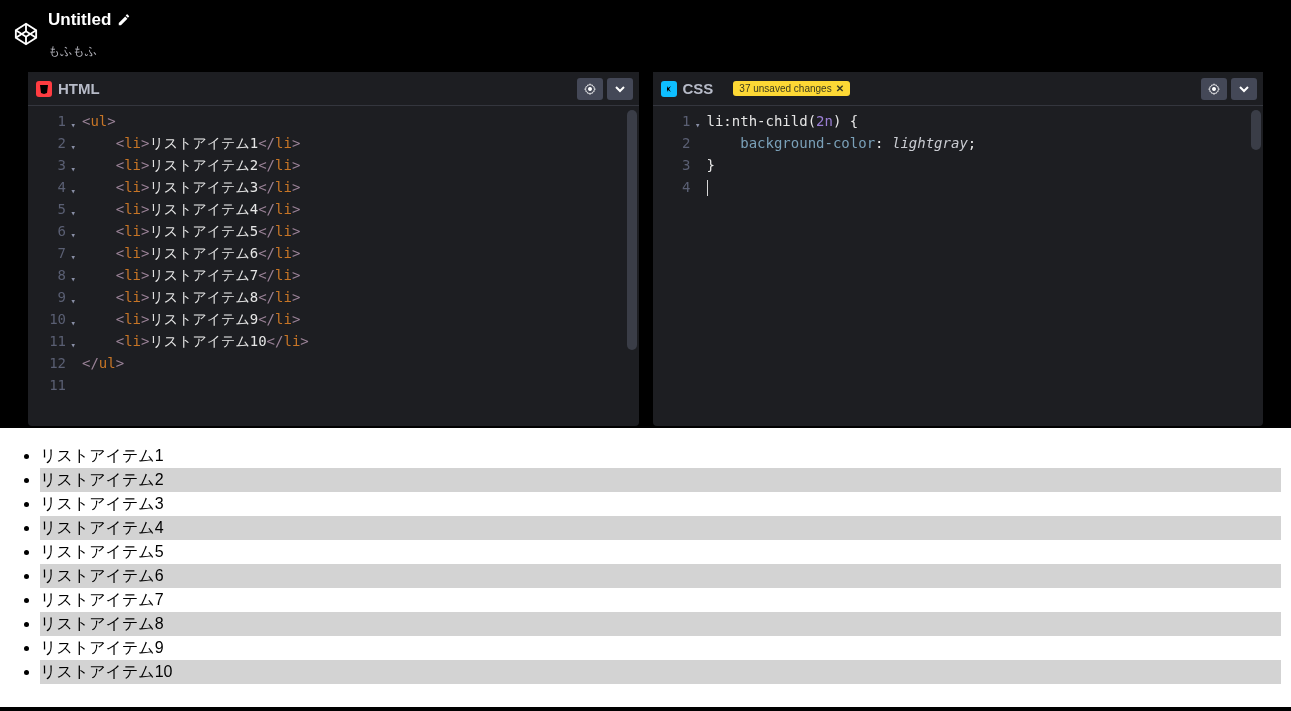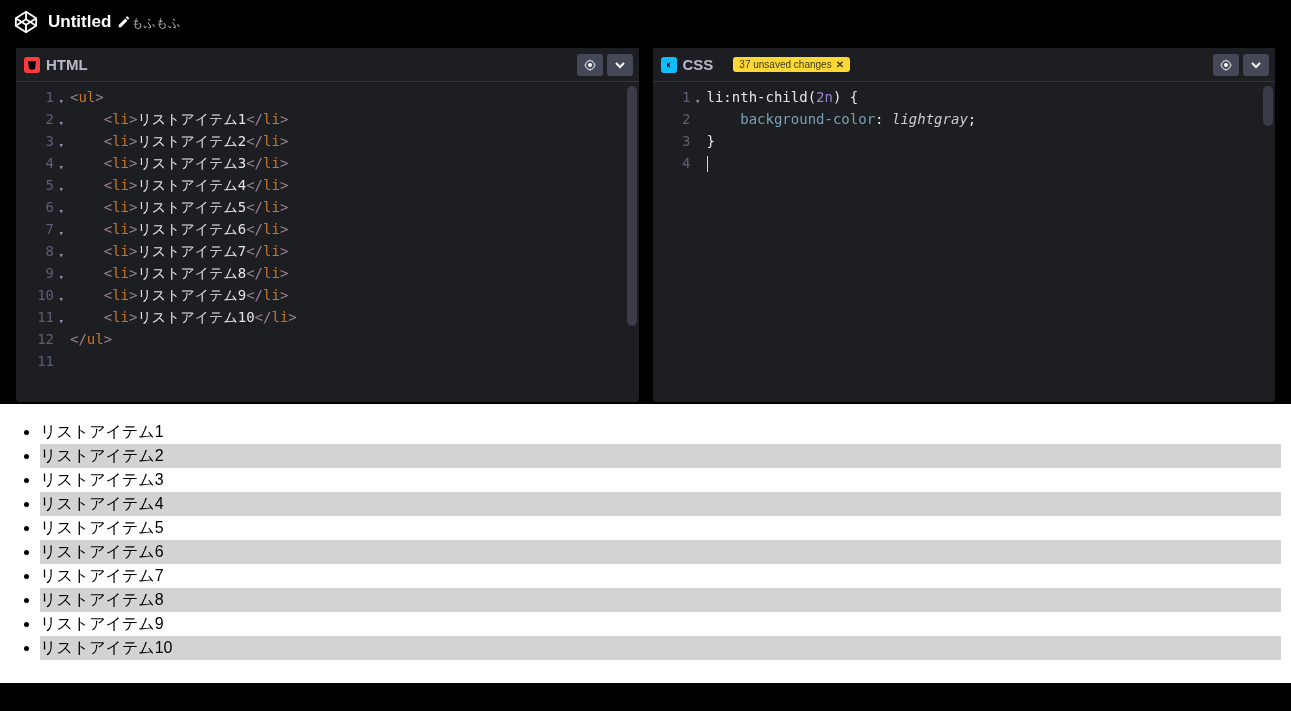--- a/index.html
+++ b/index.html
@@ -18,30 +18,30 @@
     padding: 10px 14px 8px;
     background: #000;
   }
   .logo {
     width: 24px;
     height: 24px;
     margin-right: 10px;
     flex-shrink: 0;
   }
   .logo svg { display:block; }
-  .title-block { display:flex; flex-direction:row; line-height:1.15;align-items:center; }
+  .title-block { display:flex; flex-direction:column; line-height:1.15; }
   .title-row { display:flex; align-items:center; gap:6px; }
   .title { font-weight:700; font-size:17px; color:#fff; }
   .pencil { width:14px; height:14px; color:#fff; cursor:pointer; }
-  .subtitle { font-size:12px; color:#b4b4bc; margin-top:4px; }
+  .subtitle { font-size:12px; color:#b4b4bc; margin-top:15px; }
 
   .editors {
     display:flex;
     gap:14px;
-    padding: 6px 16px 0;
+    padding: 6px 28px 0;
     height: 360px;
   }
   .panel {
     flex:1;
     background:#1d1e22;
     border-radius:4px;
     display:flex;
     flex-direction:column;
     min-width:0;
     position:relative;

